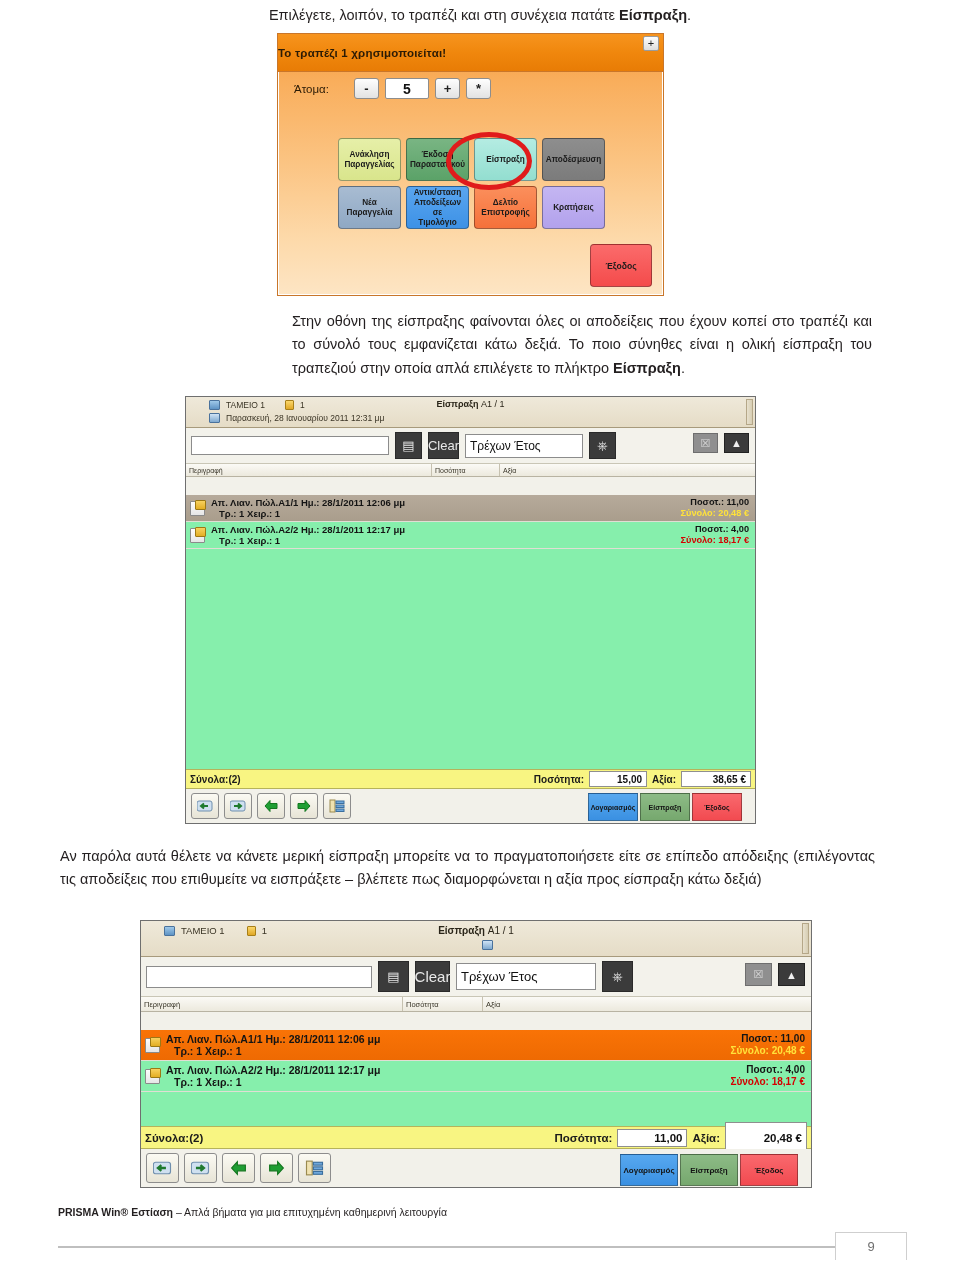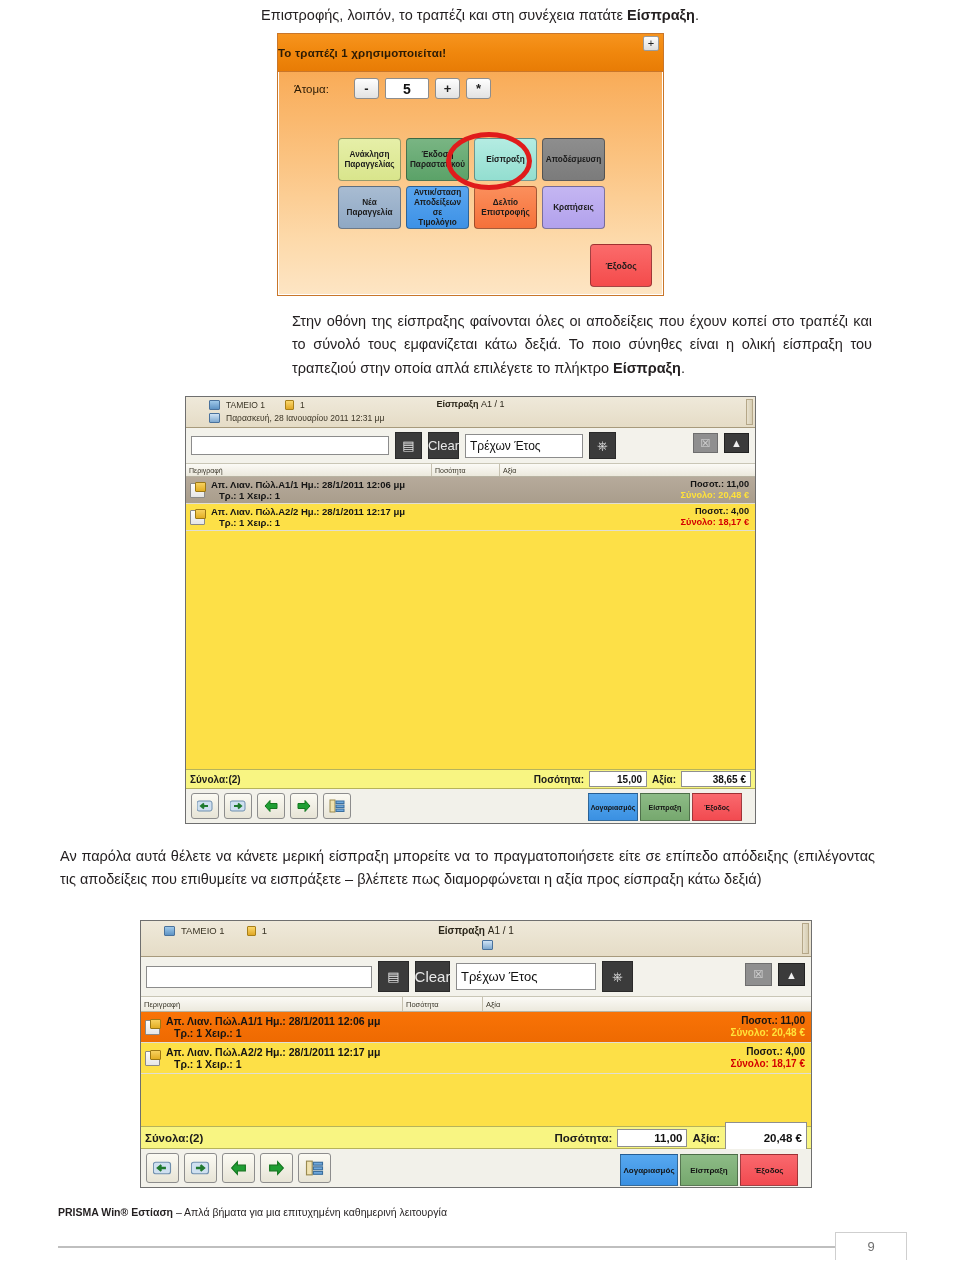--- a/index.html
+++ b/index.html
@@ -165,21 +165,21 @@
   }
   .tb-sq.dim { background:#8f8f8f; border:1px solid #6e6e6e; color:#dcdcdc; }
   .tb-sq.on  { background:#3b3b3b; border:1px solid #222; color:#f0f0f0; }
 
   .grid-head {
     display:flex; background: linear-gradient(180deg,#fbfaf6,#ece9dd);
     border-bottom: 1px solid #b8b3a2; height: 13px; align-items:center;
   }
   .gh-cell { font-size: 7px; color:#3a3629; padding-left:3px; border-right:1px solid #c6c1b0; height:100%; display:flex; align-items:center; }
 
-  .grid-body { background:#fde047; flex: 1 1 auto; overflow:hidden; }
+  .grid-body { background:#86efac; flex: 1 1 auto; overflow:hidden;margin-top:18px; }
   .grid-row {
     display:flex; align-items:center; height: 27px;
     border-bottom: 1px solid #e0ded4; padding: 0 6px 0 4px; position:relative;
   }
   .grid-row.sel-brown { background: linear-gradient(180deg,#b6aa9b,#a99d8c); }
   .grid-row.sel-orange{ background: linear-gradient(180deg,#f97306,#ee6a02); }
   .row-ico {
     width: 15px; height: 15px; flex:none; margin-right: 6px; position:relative;
     background: linear-gradient(180deg,#fdfdfd,#e6e6e6);
     border:1px solid #8a8a8a; border-radius:1px;
@@ -245,21 +245,21 @@
     width: 72px; height: 28px;
     border: 1px solid #cfcfcf; border-bottom: none;
     background:#fff;
     display:flex; align-items:center; justify-content:center;
     font-size: 13px; color:#6f6f6f;
   }
 </style>
 </head>
 <body>
 
-<div class="doc-para" id="para-intro"><span>Επιστροφής, λοιπόν, το τραπέζι και στη συνέχεια πατάτε </span><b>Είσπραξη</b><span>.</span></div>
+<div class="doc-para" id="para-intro"><span>Επιλέγετε, λοιπόν, το τραπέζι και στη συνέχεια πατάτε </span><b>Είσπραξη</b><span>.</span></div>
 
 <div id="pos-panel">
   <div class="pos-title-bar">
     <span class="pos-title-text">Το τραπέζι 1 χρησιμοποιείται!</span>
     <span class="pos-plus">+</span>
   </div>
 
   <div class="pos-row1">
     <span class="pos-label">Άτομα:</span>
     <span class="mini-btn">-</span>

